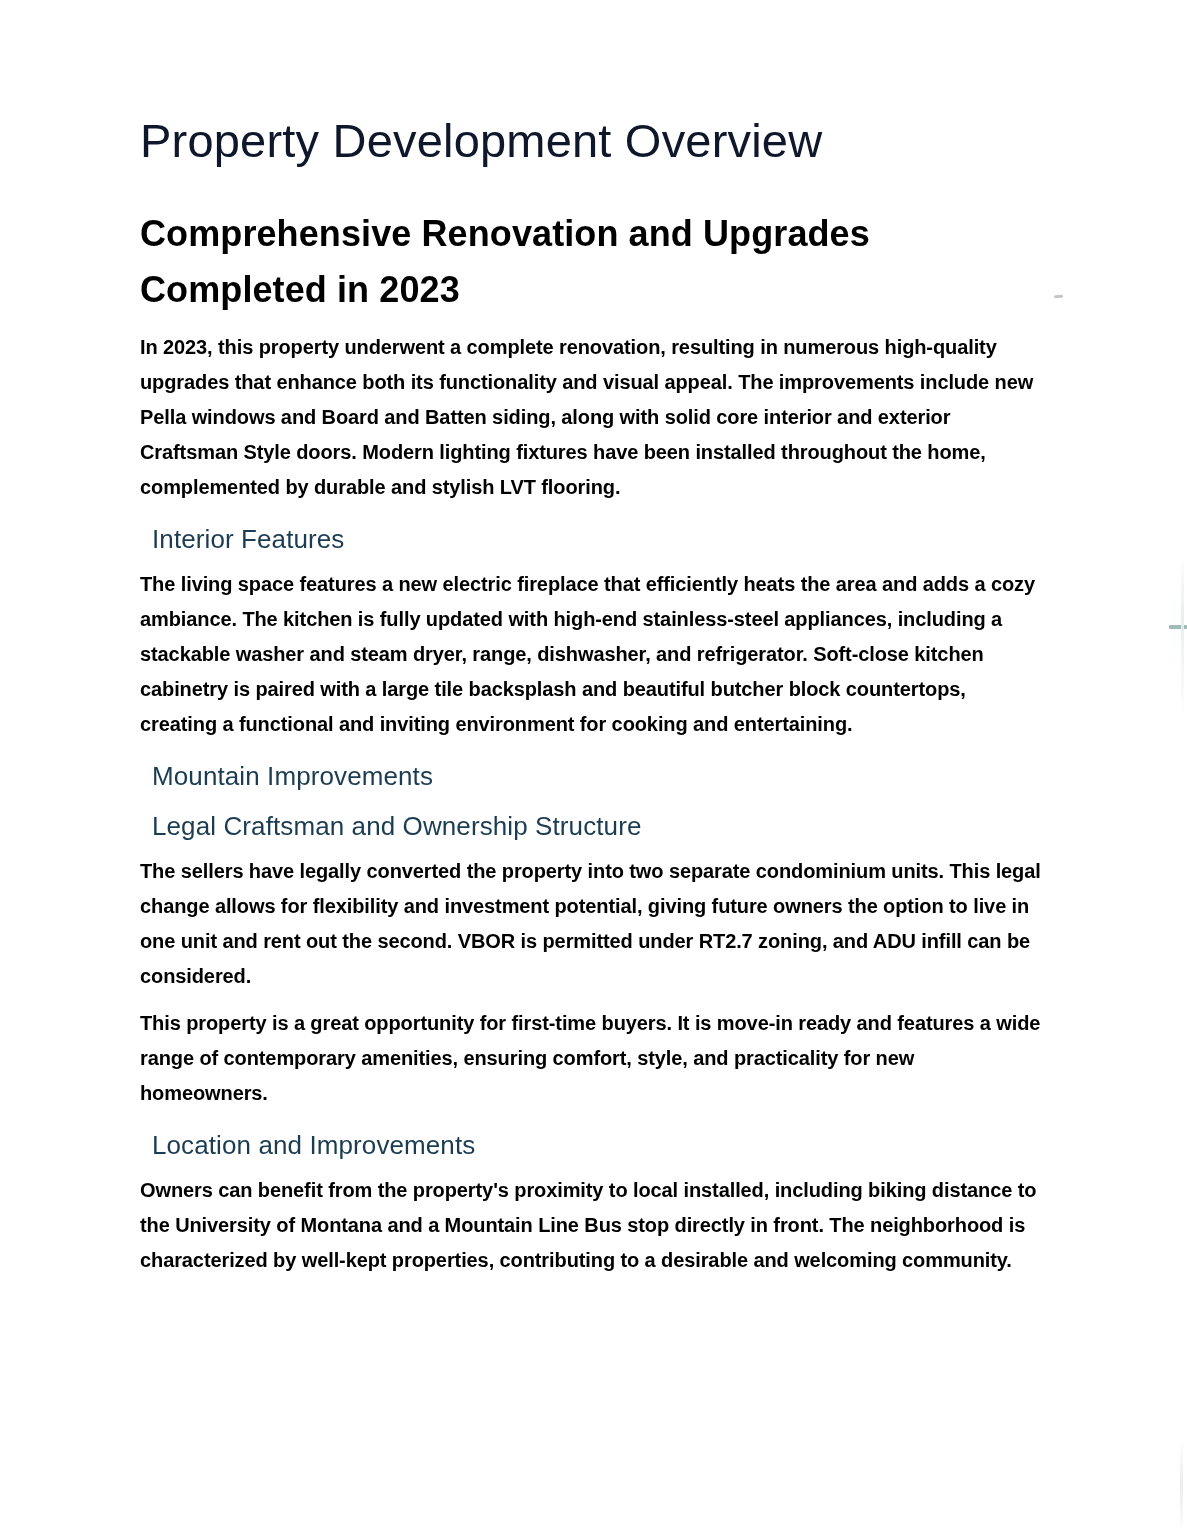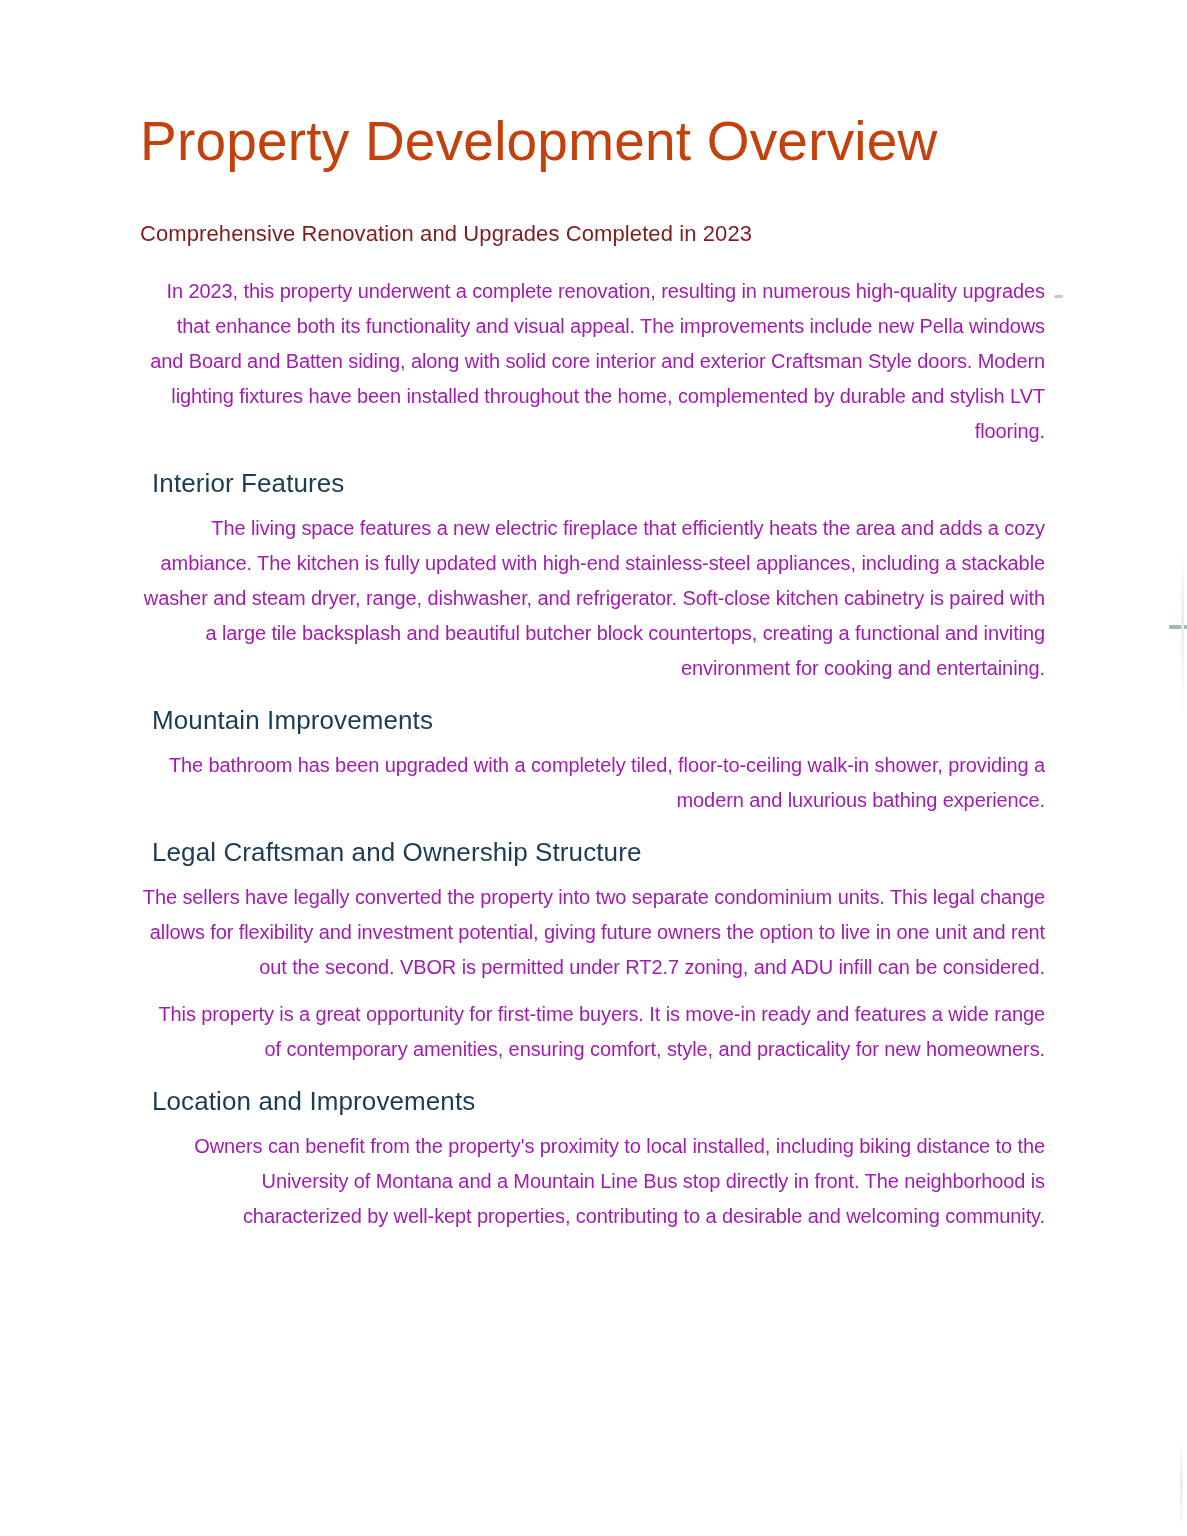--- a/index.html
+++ b/index.html
@@ -19,52 +19,51 @@
     height: 1536px;
     background: #ffffff;
     overflow: hidden;
   }
   .content {
     position: relative;
     padding: 0 142px 0 140px;
   }
   .doc-title {
     margin: 112px 0 0 0;
-    font-size: 55px;
+    font-size: 47px;
     line-height: 58px;
     font-weight: 400;
     letter-spacing: 0.2px;
-    color: #c2410c;
+    color: #0f172a;
   }
   .doc-subtitle {
     margin: 36px 0 0 0;
     max-width: 880px;
-    font-size: 22px;
+    font-size: 36px;
     line-height: 56px;
-    font-weight: 400;
+    font-weight: 700;
     letter-spacing: 0.1px;
-    color: #7f1d1d;
+    color: #000000;
   }
   .section-heading {
     margin: 18px 0 12px 12px;
     font-size: 26px;
     line-height: 32px;
     font-weight: 400;
     letter-spacing: 0.1px;
     color: #1b3c52;
   }
   .body-para {
     margin: 12px 0 0 0;
     max-width: 905px;
     font-size: 20px;
     line-height: 35px;
-    font-weight: 400;
+    font-weight: 700;
     letter-spacing: -0.1px;
-    color: #a21caf;
-    text-align: right;
+    color: #000000;
   }
   
   .artifact {
     position: absolute;
     pointer-events: none;
   }
   .artifact-dash-1 {
     left: 1054px; top: 295px;
     width: 9px; height: 3px;
     background: #c3c7c8;
@@ -98,21 +97,20 @@
     <h1 class="doc-title">Property Development Overview</h1>
 
     <h2 class="doc-subtitle">Comprehensive Renovation and Upgrades Completed in 2023</h2>
 
     <p class="body-para">In 2023, this property underwent a complete renovation, resulting in numerous high-quality upgrades that enhance both its functionality and visual appeal. The improvements include new Pella windows and Board and Batten siding, along with solid core interior and exterior Craftsman Style doors. Modern lighting fixtures have been installed throughout the home, complemented by durable and stylish LVT flooring.</p>
 
     <h3 class="section-heading">Interior Features</h3>
     <p class="body-para">The living space features a new electric fireplace that efficiently heats the area and adds a cozy ambiance. The kitchen is fully updated with high-end stainless-steel appliances, including a stackable washer and steam dryer, range, dishwasher, and refrigerator. Soft-close kitchen cabinetry is paired with a large tile backsplash and beautiful butcher block countertops, creating a functional and inviting environment for cooking and entertaining.</p>
 
     <h3 class="section-heading">Mountain Improvements</h3>
-    <p class="body-para">The bathroom has been upgraded with a completely tiled, floor-to-ceiling walk-in shower, providing a modern and luxurious bathing experience.</p>
 
     <h3 class="section-heading">Legal Craftsman and Ownership Structure</h3>
     <p class="body-para">The sellers have legally converted the property into two separate condominium units. This legal change allows for flexibility and investment potential, giving future owners the option to live in one unit and rent out the second. VBOR is permitted under RT2.7 zoning, and ADU infill can be considered.</p>
 
     <p class="body-para">This property is a great opportunity for first-time buyers. It is move-in ready and features a wide range of contemporary amenities, ensuring comfort, style, and practicality for new homeowners.</p>
 
     <h3 class="section-heading">Location and Improvements</h3>
     <p class="body-para">Owners can benefit from the property's proximity to local installed, including biking distance to the University of Montana and a Mountain Line Bus stop directly in front. The neighborhood is characterized by well-kept properties, contributing to a desirable and welcoming community.</p>
 
   </div>

